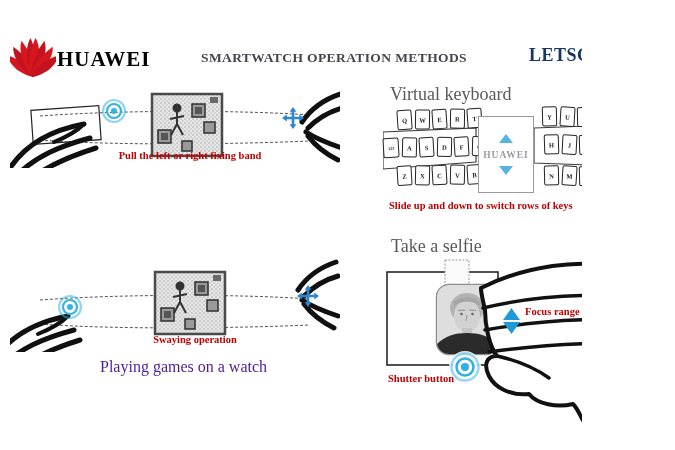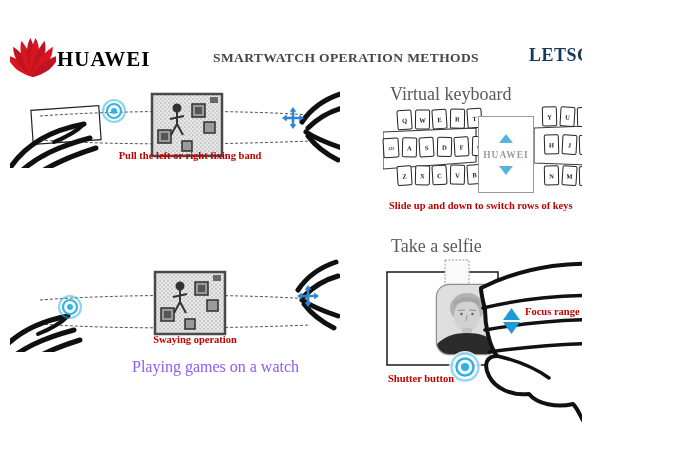--- a/index.html
+++ b/index.html
@@ -4,31 +4,31 @@
 <style>
   html,body{margin:0;padding:0;background:#fff;}
   .page{position:relative;width:582px;height:450px;background:#fff;overflow:hidden;
         font-family:Liberation Serif, serif;}
   .abs{position:absolute;}
 
   
   .hw-wordmark{position:absolute;left:57px;top:47px;font-size:21px;font-weight:800;
                letter-spacing:1px;color:#000;}
   .main-title{position:absolute;left:198px;top:50px;width:272px;text-align:center;
-              font-size:13.5px;font-weight:bold;color:#44444c;letter-spacing:.4px;margin-left:12px;}
+              font-size:13.5px;font-weight:bold;color:#44444c;letter-spacing:.4px;}
   .letsgo{position:absolute;left:529px;top:43px;display:flex;align-items:center;}
   .lg1{font-size:18px;font-weight:800;color:#17375e;letter-spacing:.5px;margin-right:3px;text-align:center;}
   .lg2{font-size:18px;font-weight:800;color:#fff;background:#3079be;padding:1px 6px 2px;}
 
   
   .game-row{position:absolute;left:10px;width:330px;}
   .game-row svg{position:absolute;left:0;top:0;}
   .caption{position:absolute;text-align:center;font-size:10.5px;font-weight:bold;
            color:#c00000;width:170px;}
-  .games-label{position:absolute;left:100px;top:358px;font-size:16px;color:#8b5cf6;margin-left:32px;}
+  .games-label{position:absolute;left:100px;top:358px;font-size:16px;color:#4c1d95;}
 
   
   .sec-heading{position:absolute;font-size:18px;color:#595959;}
   .kb-caption{position:absolute;left:389px;top:200px;font-size:10.5px;font-weight:bold;color:#c00000;}
 
   .kb{position:absolute;left:383px;top:104px;width:288px;height:96px;}
   .kb-bands{position:absolute;left:0;top:0;}
   .krow{position:absolute;display:flex;}
   .krow-tl{left:14px;top:5px;transform:rotate(-1.5deg);}
   .krow-tr{left:159px;top:3px;transform:rotate(1deg);}

